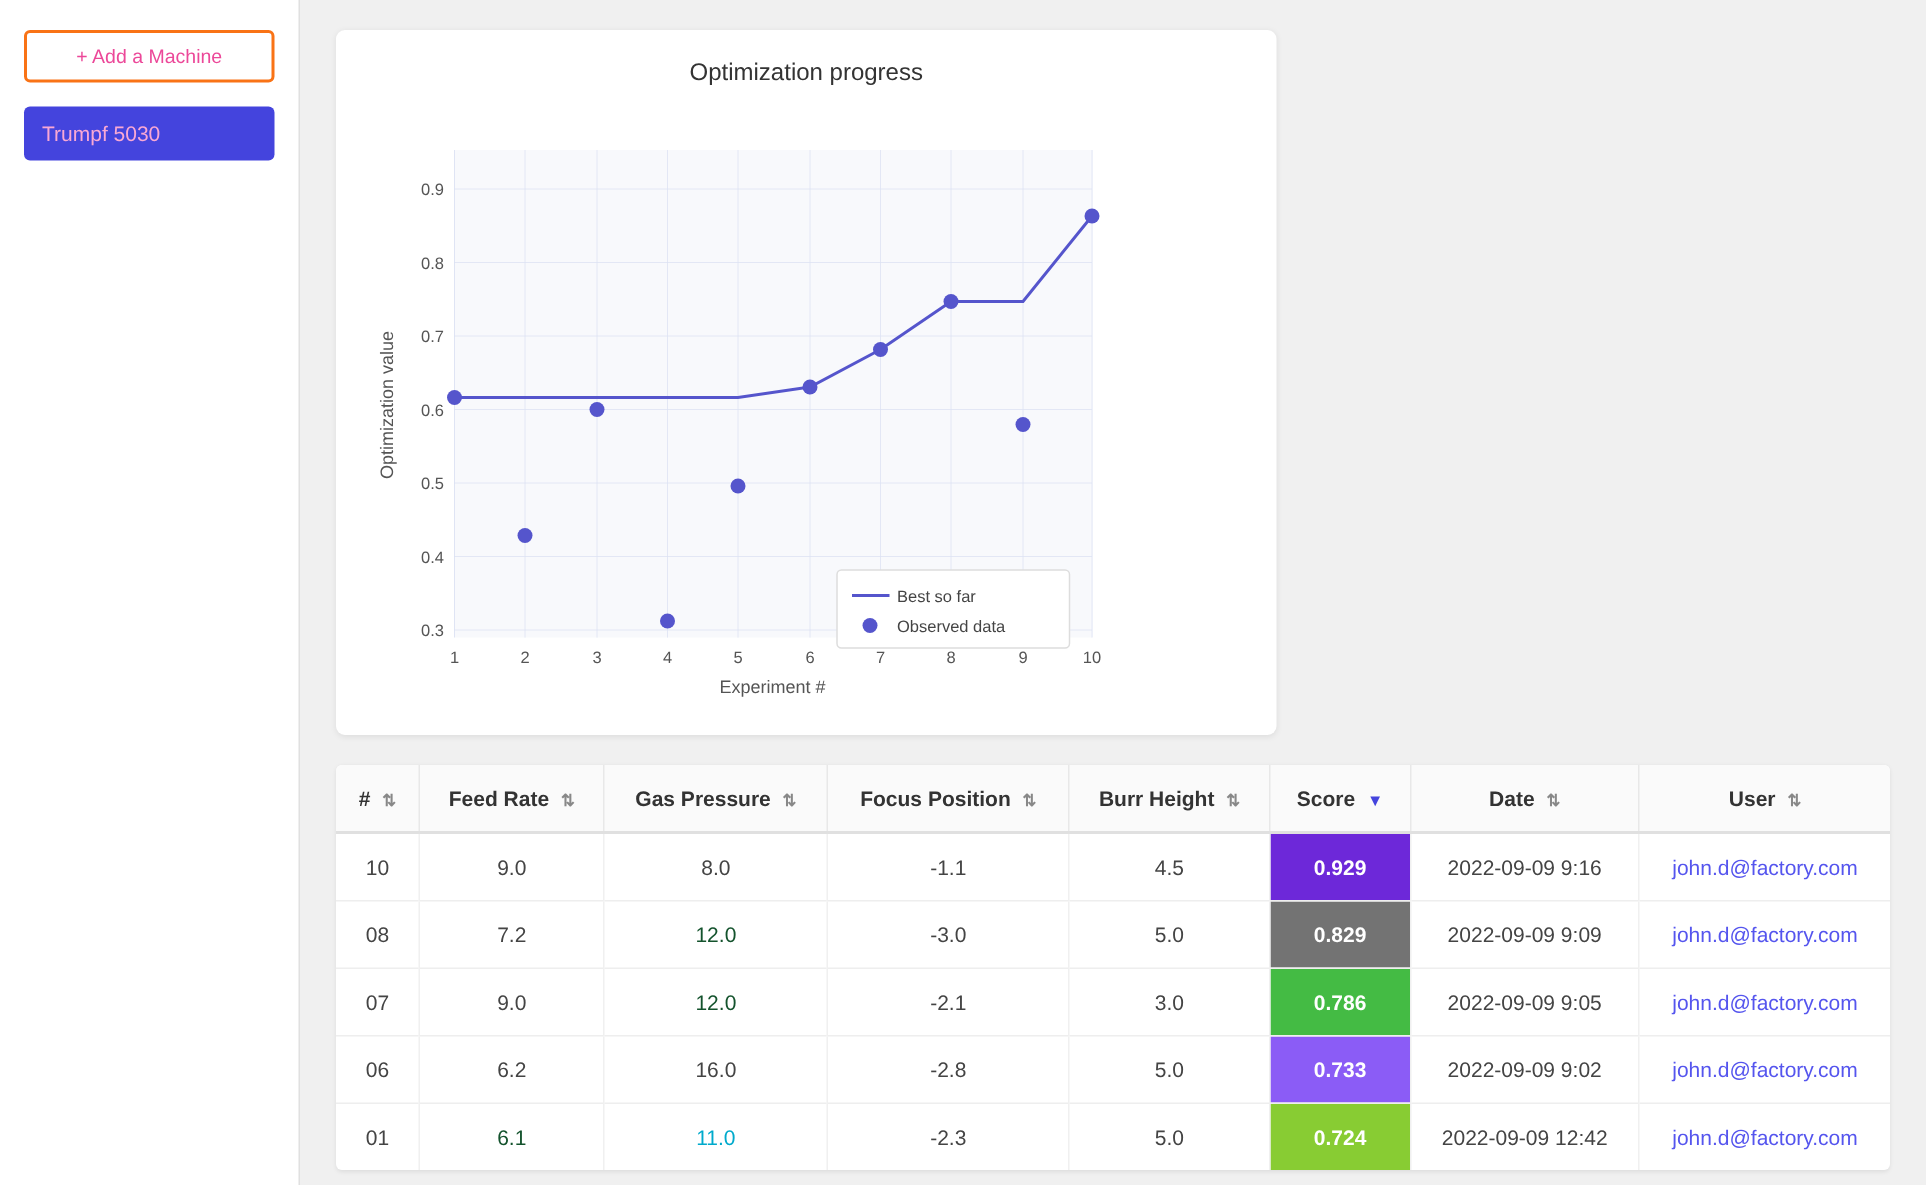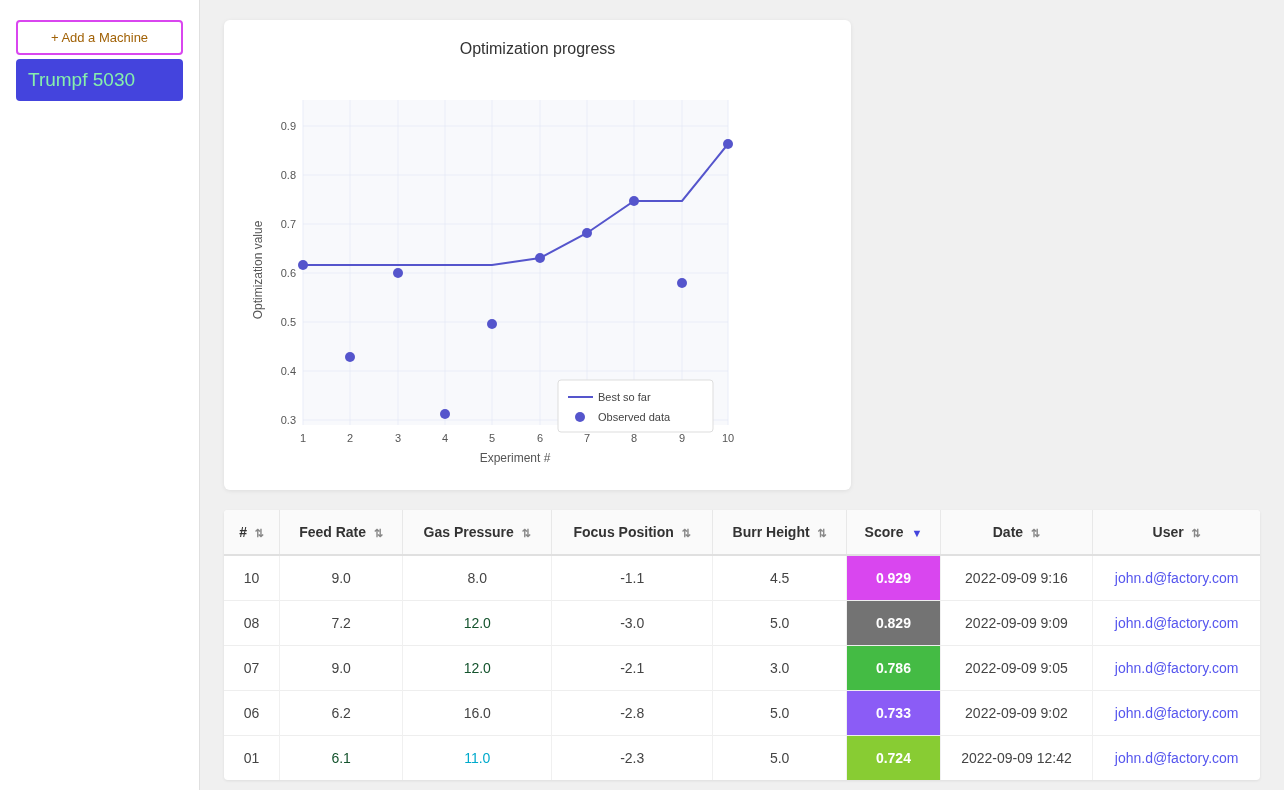--- a/index.html
+++ b/index.html
@@ -22,36 +22,36 @@
     #app-title {
       font-size: 22px;
       font-weight: 700;
       color: #3333cc;
       margin-bottom: 24px;
     }
     #add-machine-btn {
       display: block;
       width: 100%;
       padding: 8px 12px;
-      border: 2px solid #d946ef;
-      background: #fff;
-      color: #a16207;
+      border: 2px solid #f97316;
+      background: #fff;
+      color: #ec4899;
       font-size: 13px;
       border-radius: 4px;
       cursor: pointer;
-      margin-bottom: 4px;
+      margin-bottom: 16px;
       text-align: center;
     }
     #machine-item {
       display: block;
       width: 100%;
       padding: 10px 12px;
       background: #4444dd;
-      color: #86efac;
-      font-size: 19px;
+      color: #f9a8d4;
+      font-size: 14px;
       border-radius: 4px;
       cursor: pointer;
       border: none;
       text-align: left;
     }
     
     #main {
       flex: 1;
       padding: 20px 24px;
       overflow-y: auto;
@@ -227,21 +227,21 @@
         </tr>
       </thead>
       <tbody id="table-body">
       <tr>
     <td>10</td>
     <td class="">9.0</td>
     <td class="">8.0</td>
     <td>-1.1</td>
     <td>4.5</td>
     <td class="score-cell">
-      <span class="score-badge" style="background:#d946ef">0.929</span>
+      <span class="score-badge" style="background:#6d28d9">0.929</span>
     </td>
     <td>2022-09-09 9:16</td>
     <td class="user-cell">john.d@factory.com</td>
   </tr>
           <tr>
     <td>08</td>
     <td class="">7.2</td>
     <td class="orange">12.0</td>
     <td>-3.0</td>
     <td>5.0</td>

